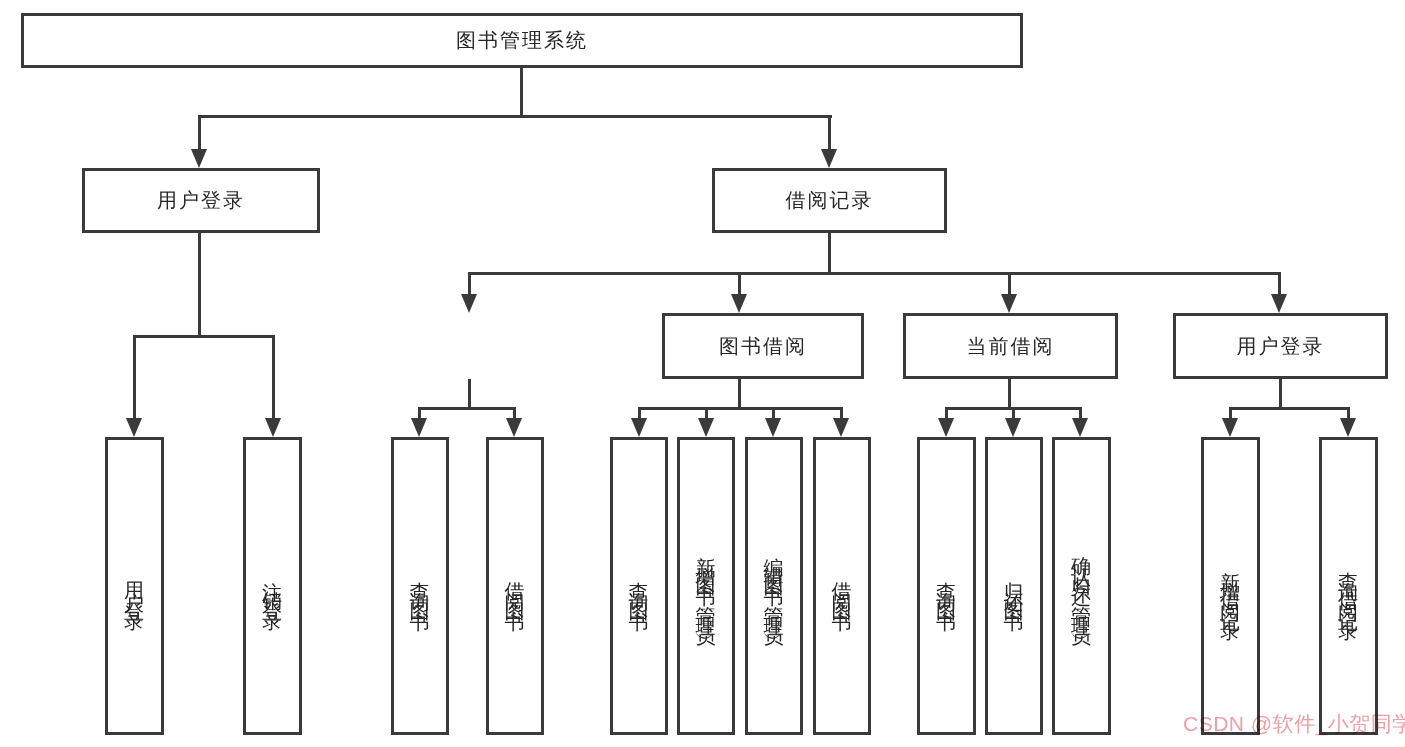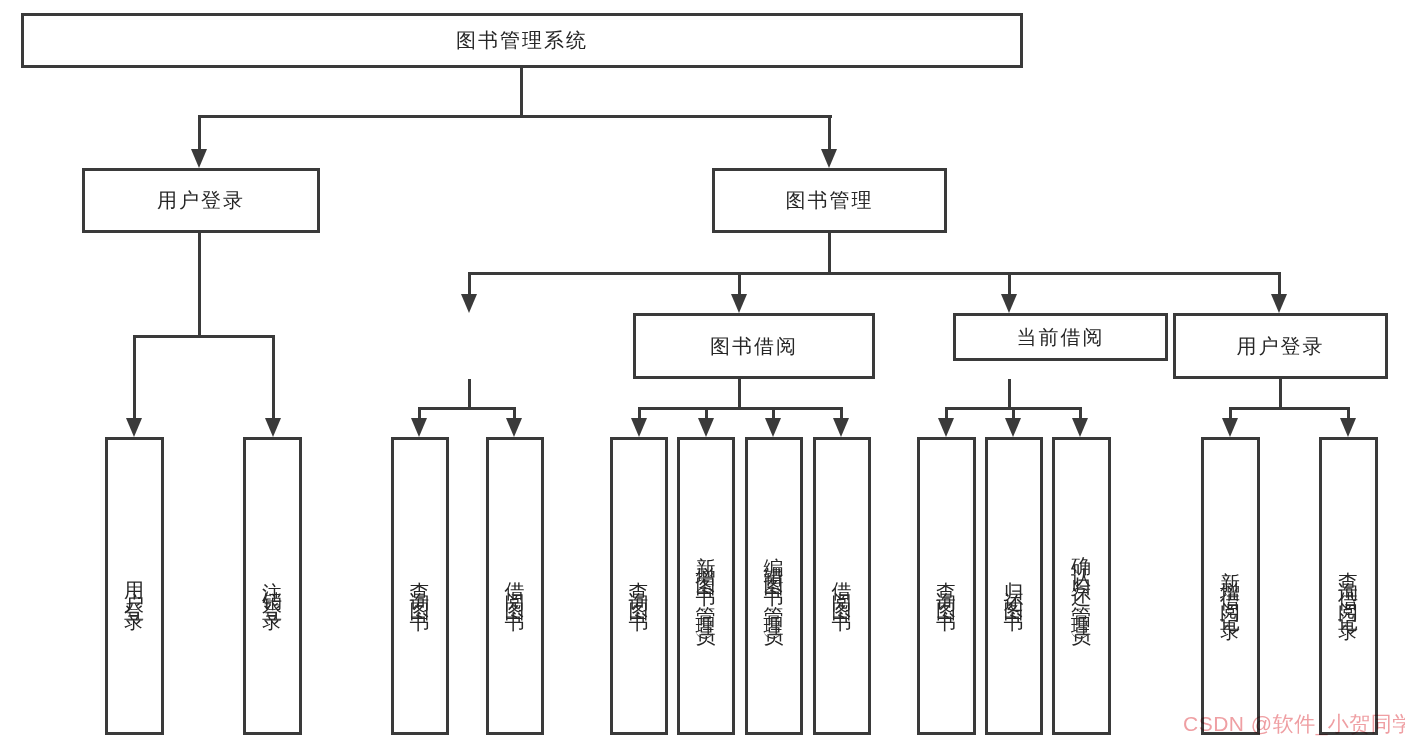--- a/index.html
+++ b/index.html
@@ -69,45 +69,45 @@
   <div class="hline" style="left:198px;top:115px;width:634px"></div>
   <div class="vline" style="left:198px;top:115px;height:35px"></div>
   <div class="arrow" style="left:191px;top:149px"></div>
   <div class="vline" style="left:828px;top:115px;height:35px"></div>
   <div class="arrow" style="left:821px;top:149px"></div>
 
   <div class="node h" style="left:82px;top:168px;width:238px;height:65px">
     <span>用户登录</span>
   </div>
   <div class="node h" style="left:712px;top:168px;width:235px;height:65px">
-    <span>图书管理</span>
+    <span>借阅记录</span>
   </div>
 
   <div class="vline" style="left:198px;top:233px;height:102px"></div>
   <div class="hline" style="left:133px;top:335px;width:142px"></div>
   <div class="vline" style="left:133px;top:335px;height:83px"></div>
   <div class="arrow" style="left:126px;top:418px"></div>
   <div class="vline" style="left:272px;top:335px;height:83px"></div>
   <div class="arrow" style="left:265px;top:418px"></div>
 
   <div class="vline" style="left:828px;top:233px;height:39px"></div>
   <div class="hline" style="left:468px;top:272px;width:813px"></div>
   <div class="vline" style="left:468px;top:272px;height:23px"></div>
   <div class="arrow" style="left:461px;top:294px"></div>
   <div class="vline" style="left:738px;top:272px;height:23px"></div>
   <div class="arrow" style="left:731px;top:294px"></div>
   <div class="vline" style="left:1008px;top:272px;height:23px"></div>
   <div class="arrow" style="left:1001px;top:294px"></div>
   <div class="vline" style="left:1278px;top:272px;height:23px"></div>
   <div class="arrow" style="left:1271px;top:294px"></div>
 
-  <div class="node h" style="left:633px;top:313px;width:242px;height:66px">
+  <div class="node h" style="left:662px;top:313px;width:202px;height:66px">
     <span>图书借阅</span>
   </div>
-  <div class="node h" style="left:953px;top:313px;width:215px;height:48px">
+  <div class="node h" style="left:903px;top:313px;width:215px;height:66px">
     <span>当前借阅</span>
   </div>
   <div class="node h" style="left:1173px;top:313px;width:215px;height:66px">
     <span>用户登录</span>
   </div>
 
   <div class="vline" style="left:468px;top:379px;height:28px"></div>
   <div class="hline" style="left:418px;top:407px;width:98px"></div>
   <div class="vline" style="left:418px;top:407px;height:11px"></div>
   <div class="arrow" style="left:411px;top:418px"></div>

